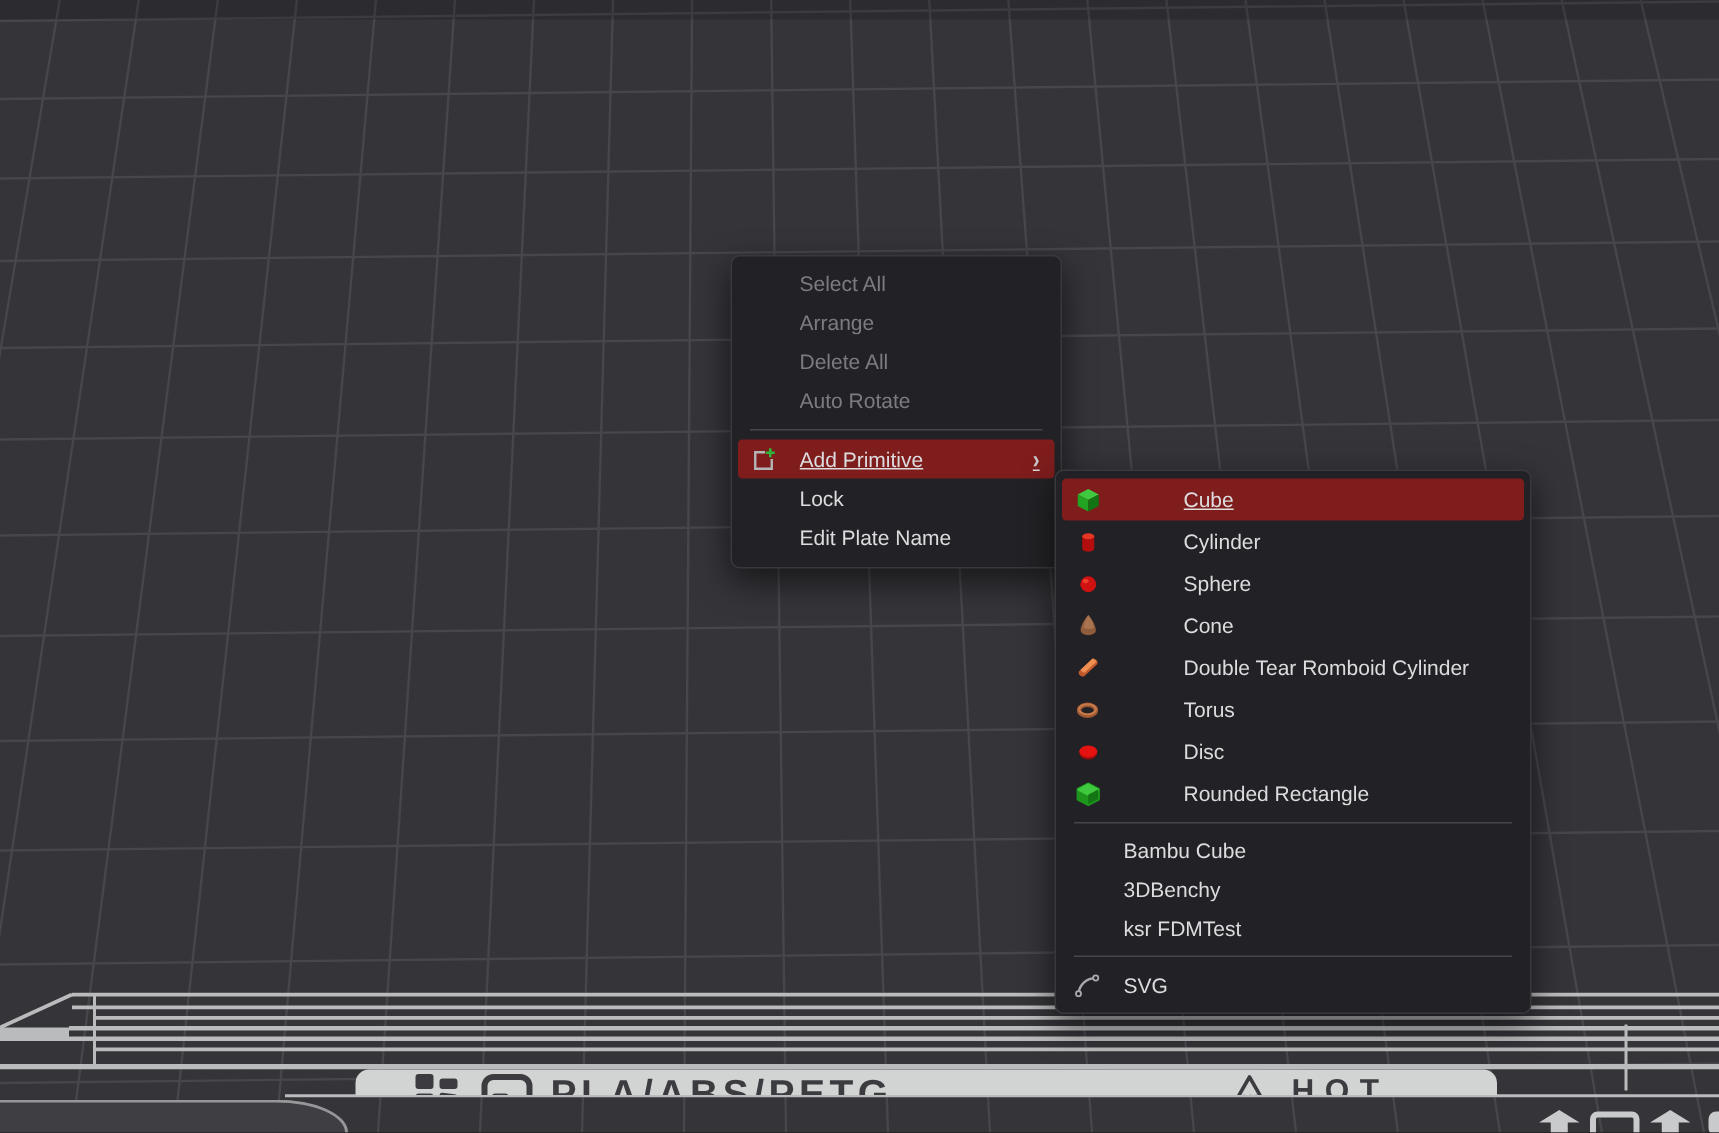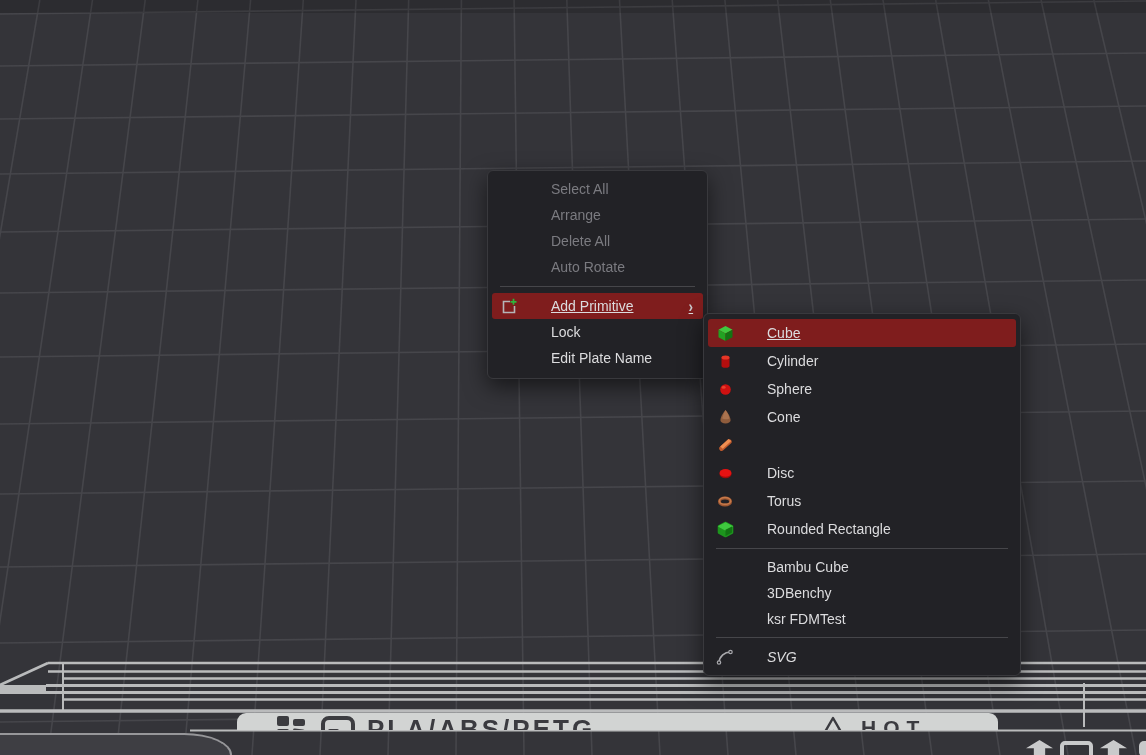--- a/index.html
+++ b/index.html
@@ -54,26 +54,26 @@
   .menu{
     position:absolute;background:#222226;border:1px solid #39393d;border-radius:6px;
     box-shadow:0 8px 22px rgba(0,0,0,.55);box-sizing:border-box;z-index:10;
   }
   #context-menu{left:487px;top:170px;width:221px;padding:5px 4px 7px;}
   #submenu{left:703px;top:313px;width:318px;padding:5px 4px 4px;}
   .menu-row{
     display:flex;align-items:center;height:26px;border-radius:3px;
     color:#dcdcde;font-size:14px;cursor:default;
   }
-  #submenu .menu-row.prim{height:28px;}
-  #submenu .menu-row.svgrow{height:28px;font-style:italic;}
+  #submenu .menu-row.prim{height:28px;gap:40px;}
+  #submenu .menu-row.svgrow{height:28px;}
   .menu-row.disabled{color:#7b7b80;}
   .menu-row.highlighted{background:#7f1d1d;text-decoration:underline;}
   .mi-icon{flex:0 0 22px;margin-left:6px;margin-right:13px;display:flex;align-items:center;justify-content:center;}
-  .mi-label{flex:1;white-space:nowrap;overflow:hidden;margin-left:18px;}
+  .mi-label{flex:1;white-space:nowrap;overflow:hidden;}
   .mi-arrow{margin-right:9px;font-size:17px;line-height:1;color:#c9c9cc;font-weight:bold;transform:scaleX(.8);}
   .menu-sep{height:1px;background:#46464a;margin:6px 8px;}
   #submenu .menu-sep{margin:5px 8px;}
 </style>
 </head>
 <body>
 
 <div class="viewport">
 
   <svg class="scene" width="1146" height="755">
@@ -240,38 +240,39 @@
       </span>
       <span class="mi-label">Cone</span>
     </div>
     <div class="menu-row prim">
       <span class="mi-icon">
         <svg width="17" height="16" viewBox="0 0 17 16">
           <path d="M2.2,10.6 L10.8,2.6 a2.6,2.6 0 0 1 3.8,3.1 L6,13.6 a2.6,2.6 0 0 1 -3.8,-3 z" fill="#c05a2c"></path>
           <path d="M3.2,9.6 L11.6,1.9 l2.6,2.1 L5.8,11.7 z" fill="#ef8f52"></path>
         </svg>
       </span>
+      <span class="mi-label">Double Tear Romboid Cylinder</span>
+    </div>
+    <div class="menu-row prim">
+      <span class="mi-icon">
+        <svg width="16" height="13" viewBox="0 0 16 13">
+          <ellipse cx="8" cy="6.5" rx="5.6" ry="3.6" fill="none" stroke="#9e5833" stroke-width="3"></ellipse>
+          <ellipse cx="8" cy="5.9" rx="5.6" ry="3.4" fill="none" stroke="#c77a4a" stroke-width="1.4"></ellipse>
+        </svg>
+      </span>
+      <span class="mi-label">Torus</span>
     </div>
     <div class="menu-row prim">
       <span class="mi-icon">
         <svg width="15" height="13" viewBox="0 0 15 13">
           <ellipse cx="7.5" cy="7" rx="6" ry="4.3" fill="#9e0b0b"></ellipse>
           <ellipse cx="7.5" cy="5.9" rx="6" ry="3.9" fill="#e51212"></ellipse>
         </svg>
       </span>
       <span class="mi-label">Disc</span>
-    </div>
-    <div class="menu-row prim">
-      <span class="mi-icon">
-        <svg width="16" height="13" viewBox="0 0 16 13">
-          <ellipse cx="8" cy="6.5" rx="5.6" ry="3.6" fill="none" stroke="#9e5833" stroke-width="3"></ellipse>
-          <ellipse cx="8" cy="5.9" rx="5.6" ry="3.4" fill="none" stroke="#c77a4a" stroke-width="1.4"></ellipse>
-        </svg>
-      </span>
-      <span class="mi-label">Torus</span>
     </div>
     <div class="menu-row prim">
       <span class="mi-icon">
         <svg width="17" height="17" viewBox="0 0 17 17">
           <polygon points="8.5,2 15,5.4 15,11.6 8.5,15 2,11.6 2,5.4" fill="#1d951d" stroke="#1d951d" stroke-width="2.6" stroke-linejoin="round"></polygon>
           <polygon points="8.5,2 15,5.4 8.5,8.8 2,5.4" fill="#3fc93f" stroke="#3fc93f" stroke-width="1.4" stroke-linejoin="round"></polygon>
           <polygon points="8.5,8.8 15,5.4 15,11.6 8.5,15" fill="#137413"></polygon>
         </svg>
       </span>
       <span class="mi-label">Rounded Rectangle</span>

